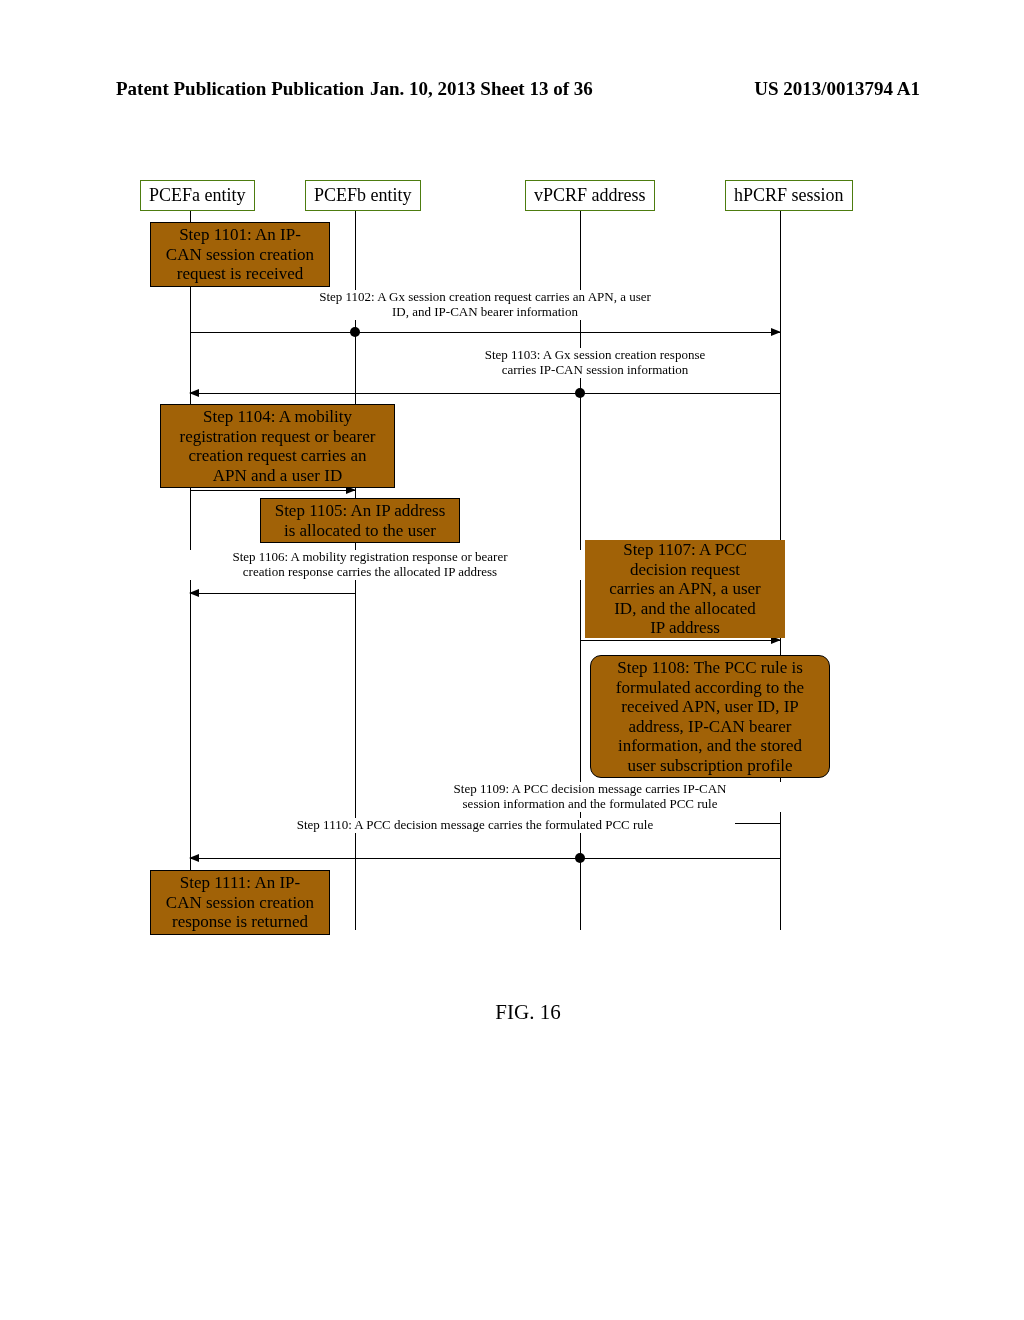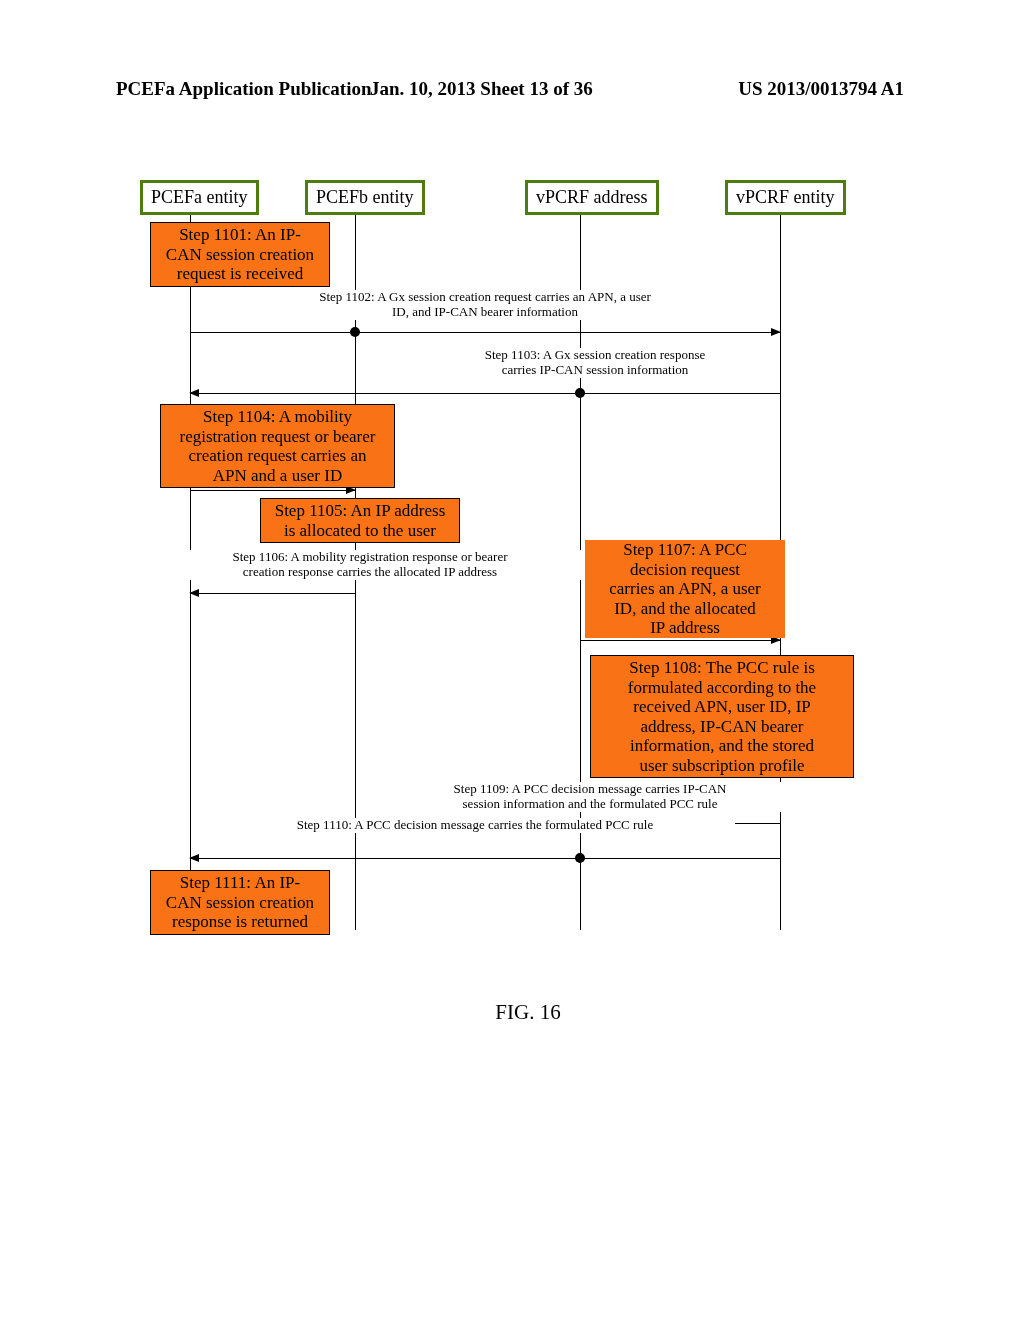--- a/index.html
+++ b/index.html
@@ -21,52 +21,52 @@
     position: absolute;
     top: 78px;
     left: 0;
     right: 0;
     display: flex;
     font-weight: bold;
     font-size: 19px;
   }
   .header .hl { position: absolute; left: 116px; }
   .header .hc { position: absolute; left: 370px; }
-  .header .hr { position: absolute; right: 120px; text-align: right; }
+  .header .hr { position: absolute; right: 104px; text-align: right; }
 
   .diagram {
     position: absolute;
     top: 180px;
     left: 160px;
     width: 680px;
     height: 780px;
   }
 
   .entity-box {
     position: absolute;
-    border: 3px solid #4d7c0f;
+    border: 1px solid #4d7c0f;
     padding: 4px 8px;
     background: #fff;
     font-size: 18px;
     text-align: center;
     white-space: nowrap;
   }
 
   .lifeline {
     position: absolute;
     top: 30px;
     width: 1px;
     background: #000;
     height: 720px;
   }
 
   .step-box {
     position: absolute;
     border: 1px solid #000;
-    background: #f97316;
+    background: #a16207;
     font-size: 17px;
     text-align: center;
     padding: 2px 4px;
     line-height: 1.15;
     z-index: 3;
   }
 
   .msg-label {
     position: absolute;
     font-size: 13px;
@@ -109,36 +109,36 @@
     font-size: 21px;
     padding-left: 32px;
   }
 </style>
 </head>
 <body>
 
 <div class="page">
 
   <div class="header">
-    <span class="hl">PCEFa Application Publication</span>
+    <span class="hl">Patent Publication Publication</span>
     <span class="hc">Jan. 10, 2013  Sheet 13 of 36</span>
     <span class="hr">US 2013/0013794 A1</span>
   </div>
 
   <div class="diagram">
 
     <div class="lifeline" style="left:30px;"></div>
     <div class="lifeline" style="left:195px;"></div>
     <div class="lifeline" style="left:420px;"></div>
     <div class="lifeline" style="left:620px;"></div>
 
     <div class="entity-box" style="left:-20px; top:0;">PCEFa entity</div>
     <div class="entity-box" style="left:145px; top:0;">PCEFb entity</div>
     <div class="entity-box" style="left:365px; top:0;">vPCRF address</div>
-    <div class="entity-box" style="left:565px; top:0;">vPCRF entity</div>
+    <div class="entity-box" style="left:565px; top:0;">hPCRF session</div>
 
     <div class="step-box" style="left:-10px; top:42px; width:180px;">Step 1101: An IP-<br>CAN session creation<br>request is received</div>
 
     <div class="msg-label" style="left:60px; top:110px; width:530px;">Step 1102: A Gx session creation request carries an APN, a user<br>ID, and IP-CAN bearer information</div>
     <div class="arrow-line right" style="left:30px; top:152px; width:590px;"></div>
     <div class="dot" style="left:190px; top:147px;"></div>
 
     <div class="msg-label" style="left:250px; top:168px; width:370px;font-family:Liberation Serif, serif;">Step 1103: A Gx session creation response<br>carries IP-CAN session information</div>
     <div class="arrow-line left" style="left:30px; top:213px; width:590px;"></div>
     <div class="dot" style="left:415px; top:208px;"></div>
@@ -147,21 +147,21 @@
     <div class="arrow-line right" style="left:30px; top:310px; width:165px;"></div>
 
     <div class="step-box" style="left:100px; top:318px; width:200px;">Step 1105: An IP address<br>is allocated to the user</div>
 
     <div class="msg-label" style="left:-5px; top:370px; width:430px;">Step 1106: A mobility registration response or bearer<br>creation response carries the allocated IP address</div>
     <div class="arrow-line left" style="left:30px; top:413px; width:165px;"></div>
 
     <div class="step-box" style="left:425px; top:360px; width:200px; border:none; padding:0;">Step 1107: A PCC<br>decision request<br>carries an APN, a user<br>ID, and the allocated<br>IP address</div>
     <div class="arrow-line right" style="left:420px; top:460px; width:200px;"></div>
 
-    <div class="step-box" style="left:430px; top:475px; width:264px;">Step 1108: The PCC rule is<br>formulated according to the<br>received APN, user ID, IP<br>address, IP-CAN bearer<br>information, and the stored<br>user subscription profile</div>
+    <div class="step-box" style="left:430px; top:475px; width:240px;border-radius:11px;">Step 1108: The PCC rule is<br>formulated according to the<br>received APN, user ID, IP<br>address, IP-CAN bearer<br>information, and the stored<br>user subscription profile</div>
 
     <div class="msg-label" style="left:225px; top:602px; width:410px;">Step 1109: A PCC decision message carries IP-CAN<br>session information and the formulated PCC rule</div>
     <div class="arrow-line left" style="left:195px; top:643px; width:425px;"></div>
     <div class="dot" style="left:415px; top:638px;"></div>
 
     <div class="msg-label" style="left:55px; top:638px; width:520px;">Step 1110: A PCC decision message carries the formulated PCC rule</div>
     <div class="arrow-line left" style="left:30px; top:678px; width:590px;"></div>
     <div class="dot" style="left:415px; top:673px;"></div>
 
     <div class="step-box" style="left:-10px; top:690px; width:180px;">Step 1111: An IP-<br>CAN session creation<br>response is returned</div>

